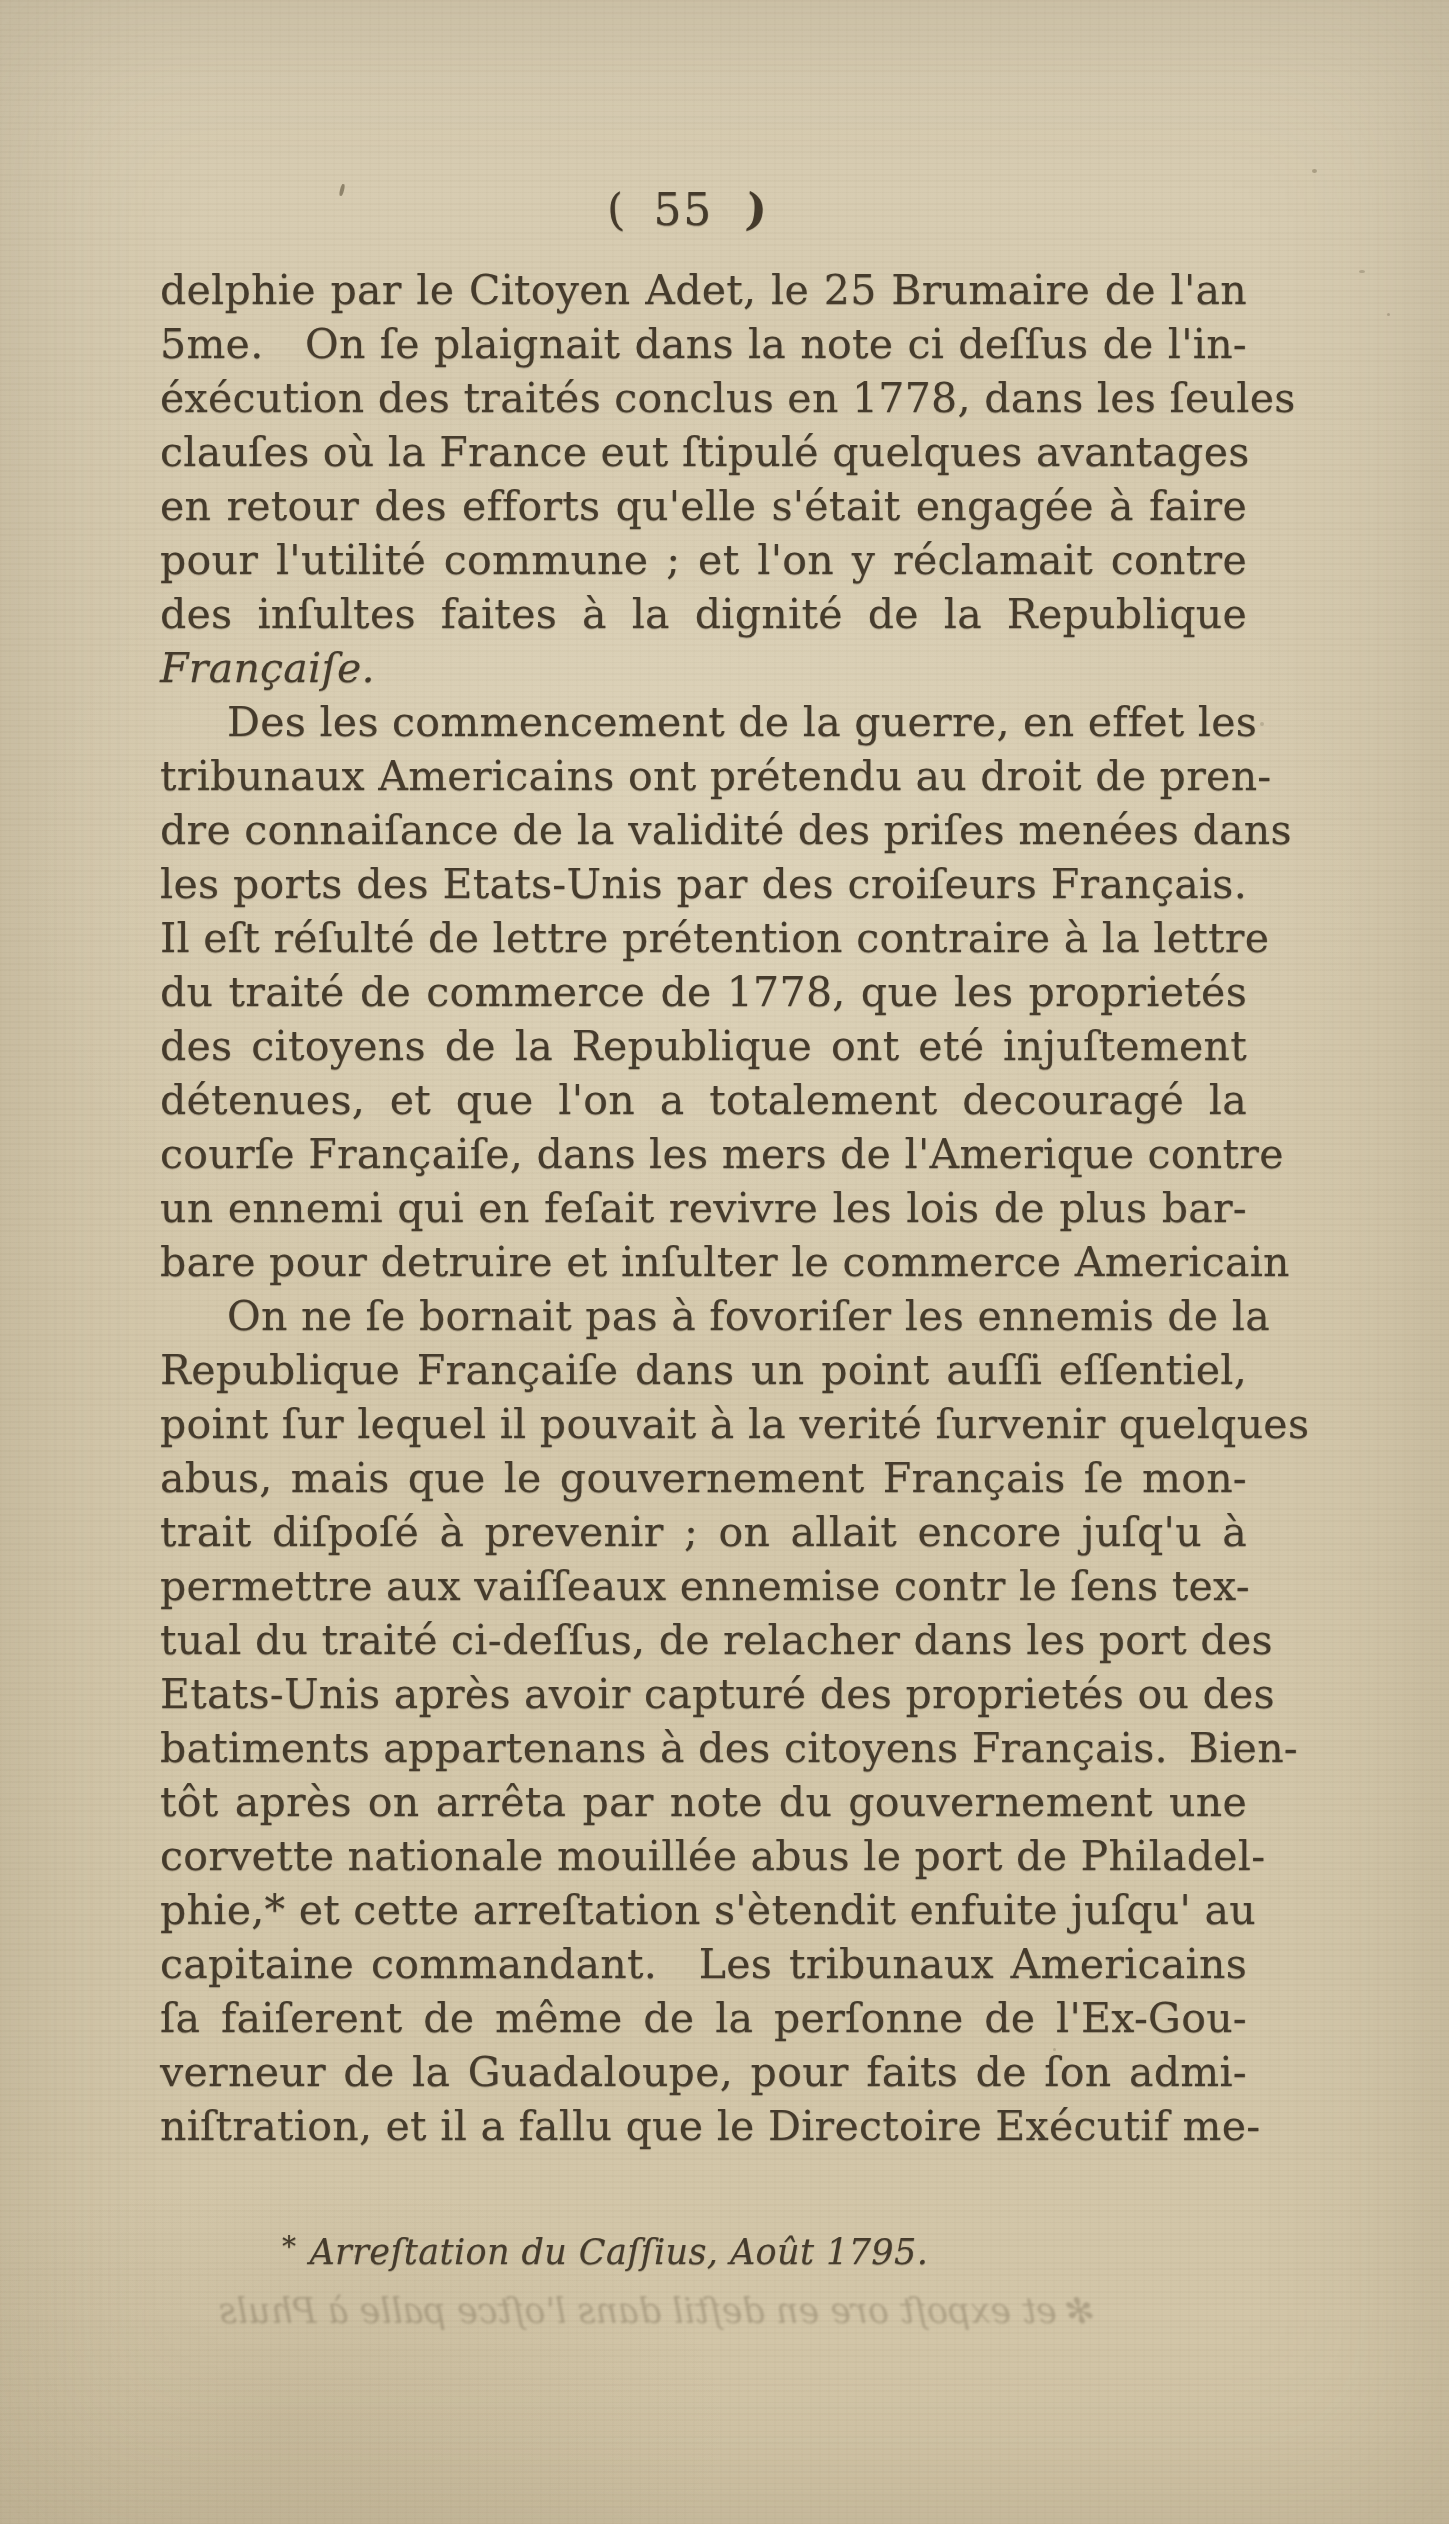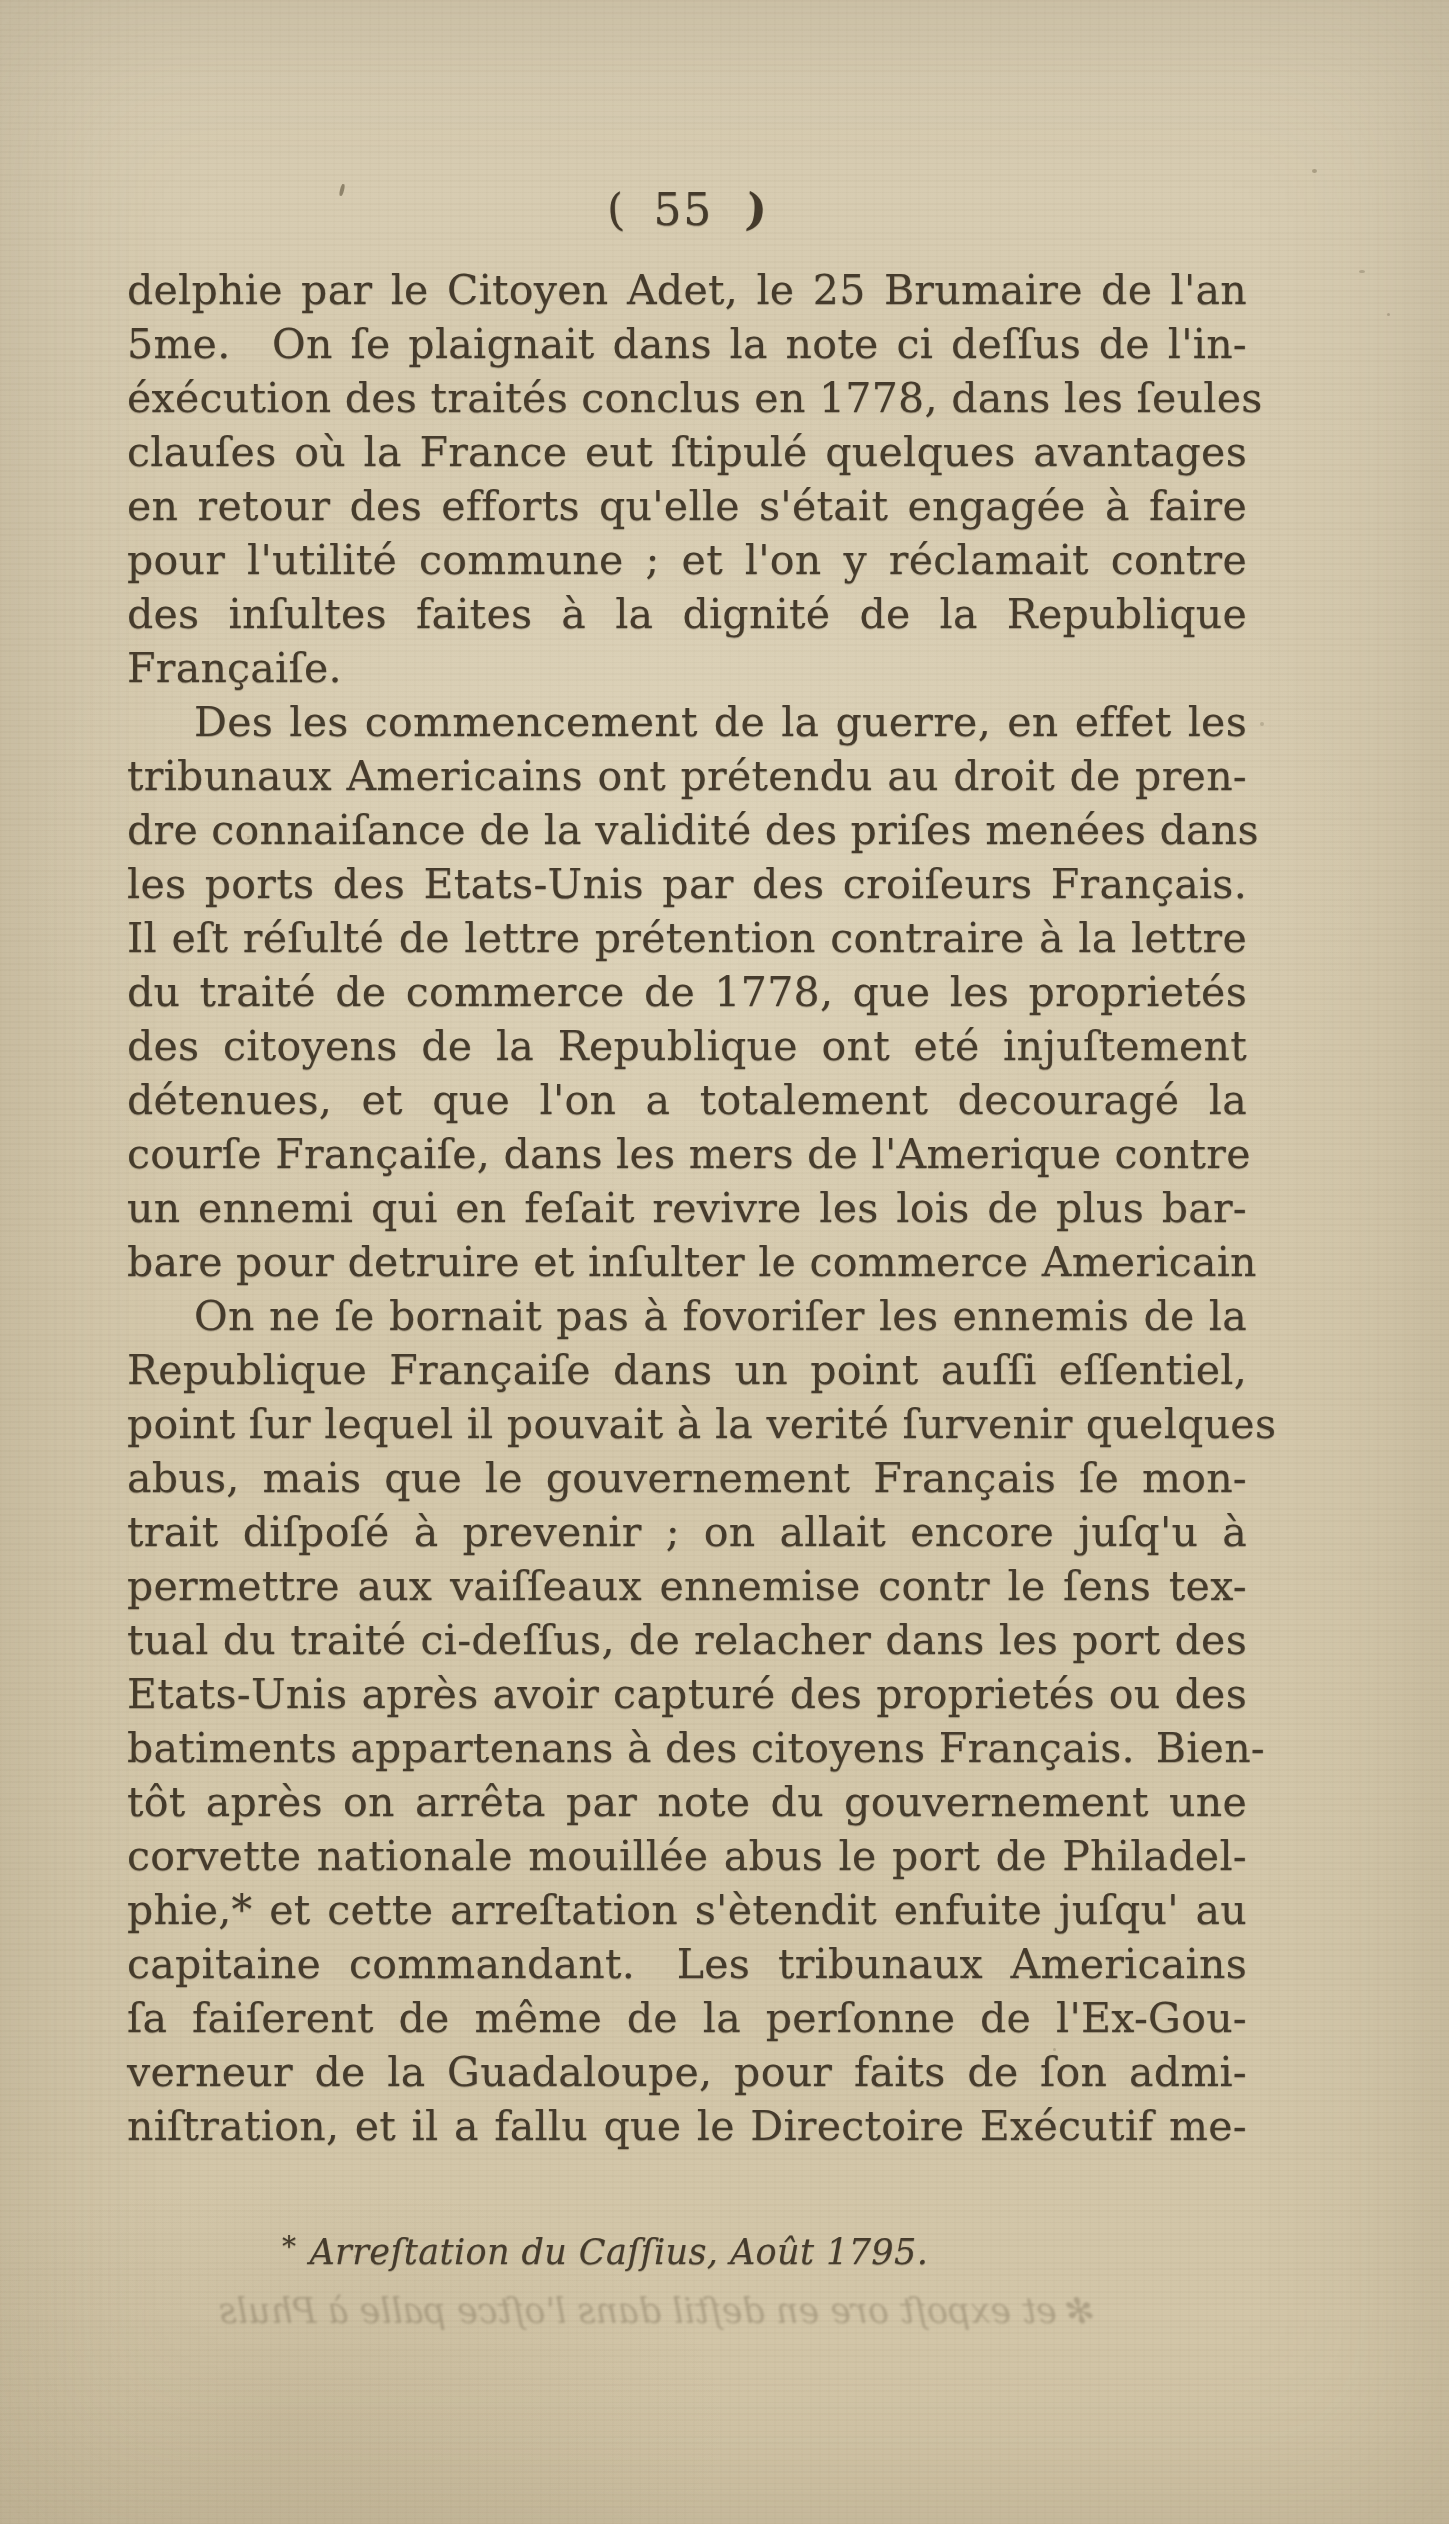--- a/index.html
+++ b/index.html
@@ -51,23 +51,25 @@
     left: 127px;
     width: 1120px;
     font-size: 41px;
     line-height: 54px;
     letter-spacing: 0.3px;
   }
   .line {
     text-align: justify;
     text-align-last: justify;
     white-space: nowrap;
+    margin-left: 33px;
   }
   .line.last {
     text-align-last: left;
+    font-style: italic;
   }
   .line.indent {
     padding-left: 67px;
   }
   .it {
   }
   .footnote {
     position: absolute;
     top: 2230px;
     left: 282px;

